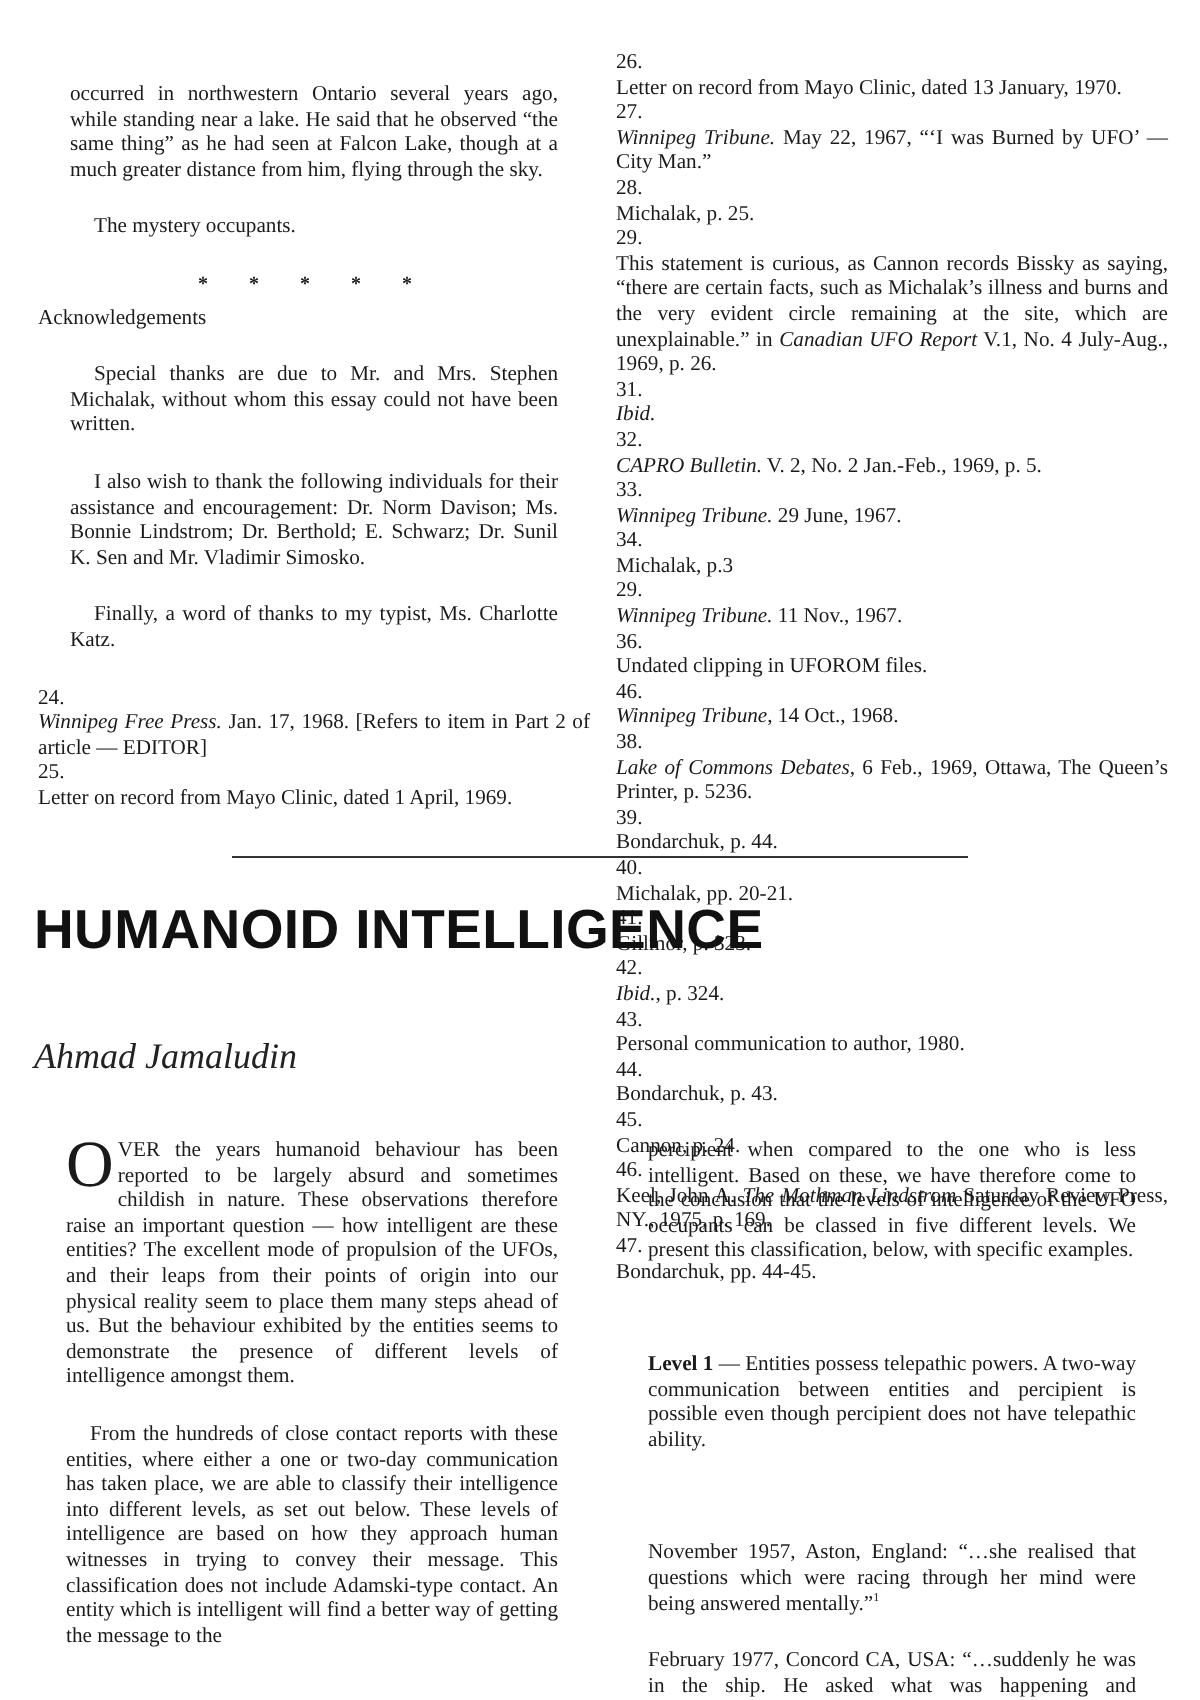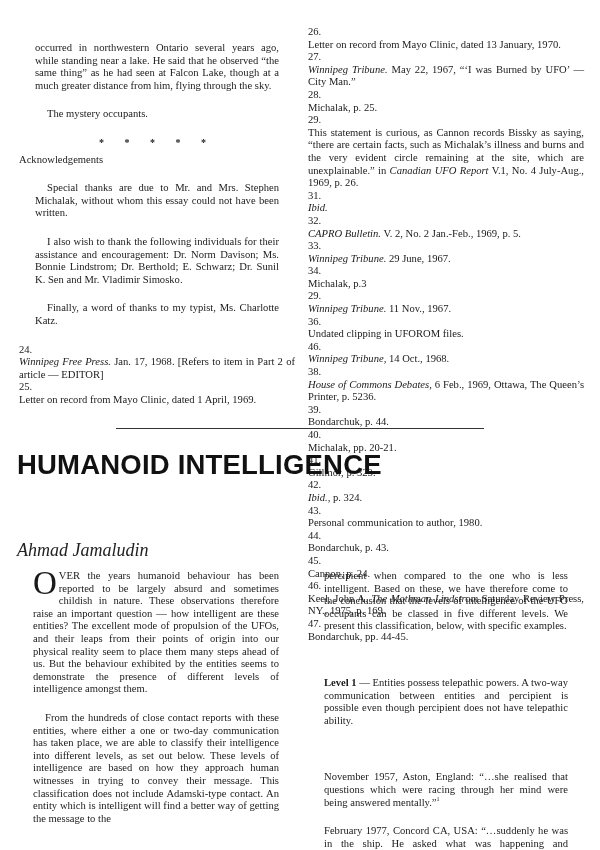--- a/index.html
+++ b/index.html
@@ -22,21 +22,21 @@
   .note-num { width: 16px; flex: none; }
   .note-text { flex: 1; text-align: justify; }
   .rule { position: absolute; left: 116px; top: 428px; width: 368px; height: 0; border-top: 1.3px solid #333; }
   .title {
     position: absolute; left: 17px; top: 450px;
     font-family: "Liberation Sans", "DejaVu Sans", sans-serif;
     font-weight: bold; font-size: 27.5px; line-height: 30px; color: #111;
     letter-spacing: 0.2px;
   }
   .author {
-    position: absolute; left: 17px; top: 540px;
+    position: absolute; left: 17px; top: 518px;
     font-style: italic; font-size: 18px; color: #222;
   }
   .dropcap {
     float: left; font-size: 33px; line-height: 25px; margin: 1px 2px 0 0;
     font-family: "Liberation Serif", serif;
   }
   .gap { height: 12px; }
   .b { font-weight: bold; }
   sup { font-size: 6px; line-height: 0; }
 </style>
@@ -104,21 +104,21 @@
       <div class="note">
         <span class="note-num">36.</span>
         <span class="note-text">Undated clipping in UFOROM files.</span>
       </div>
       <div class="note">
         <span class="note-num">46.</span>
         <span class="note-text"><i>Winnipeg Tribune,</i> 14 Oct., 1968.</span>
       </div>
       <div class="note">
         <span class="note-num">38.</span>
-        <span class="note-text"><i>House of Commons Debates,</i> 6 Feb., 1969, Ottawa, The Queen’s Printer, p. 5236.</span>
+        <span class="note-text"><i>Lake of Commons Debates,</i> 6 Feb., 1969, Ottawa, The Queen’s Printer, p. 5236.</span>
       </div>
       <div class="note">
         <span class="note-num">39.</span>
         <span class="note-text">Bondarchuk, p. 44.</span>
       </div>
       <div class="note">
         <span class="note-num">40.</span>
         <span class="note-text">Michalak, pp. 20-21.</span>
       </div>
       <div class="note">

